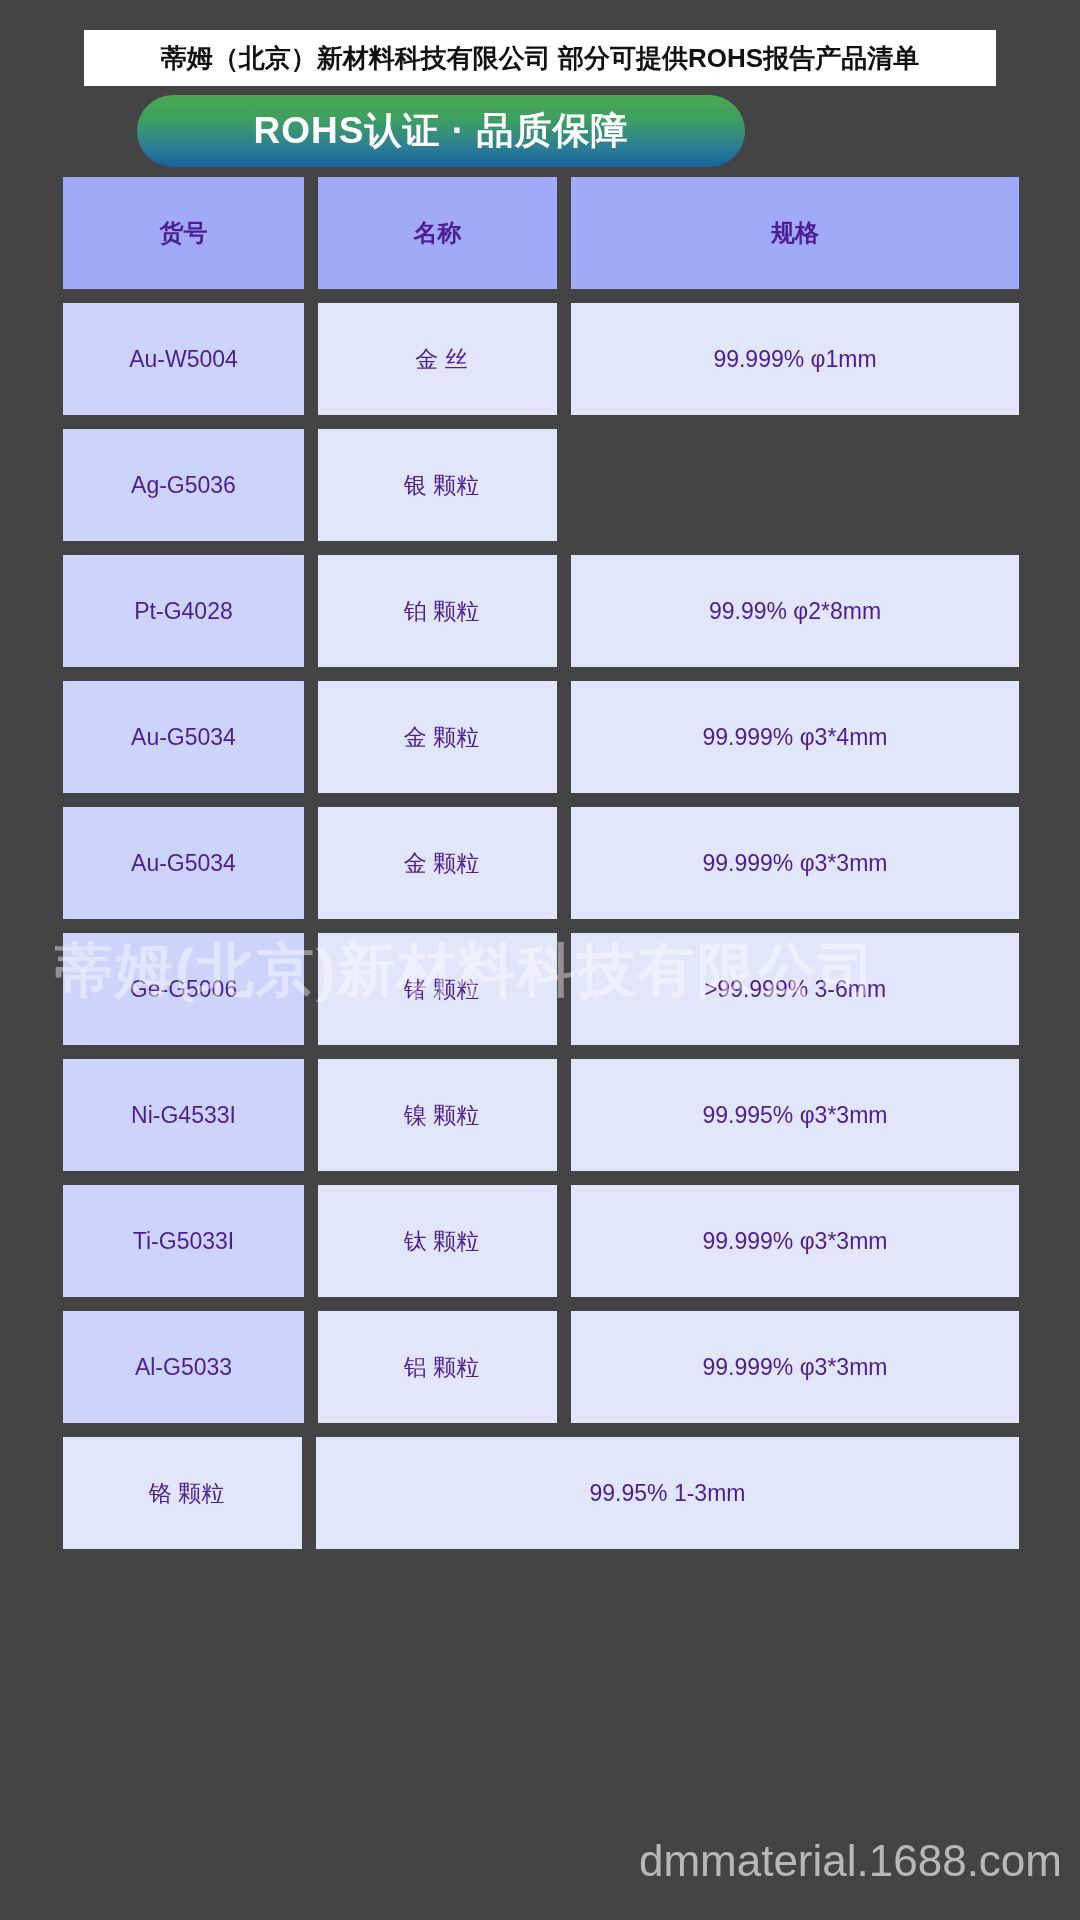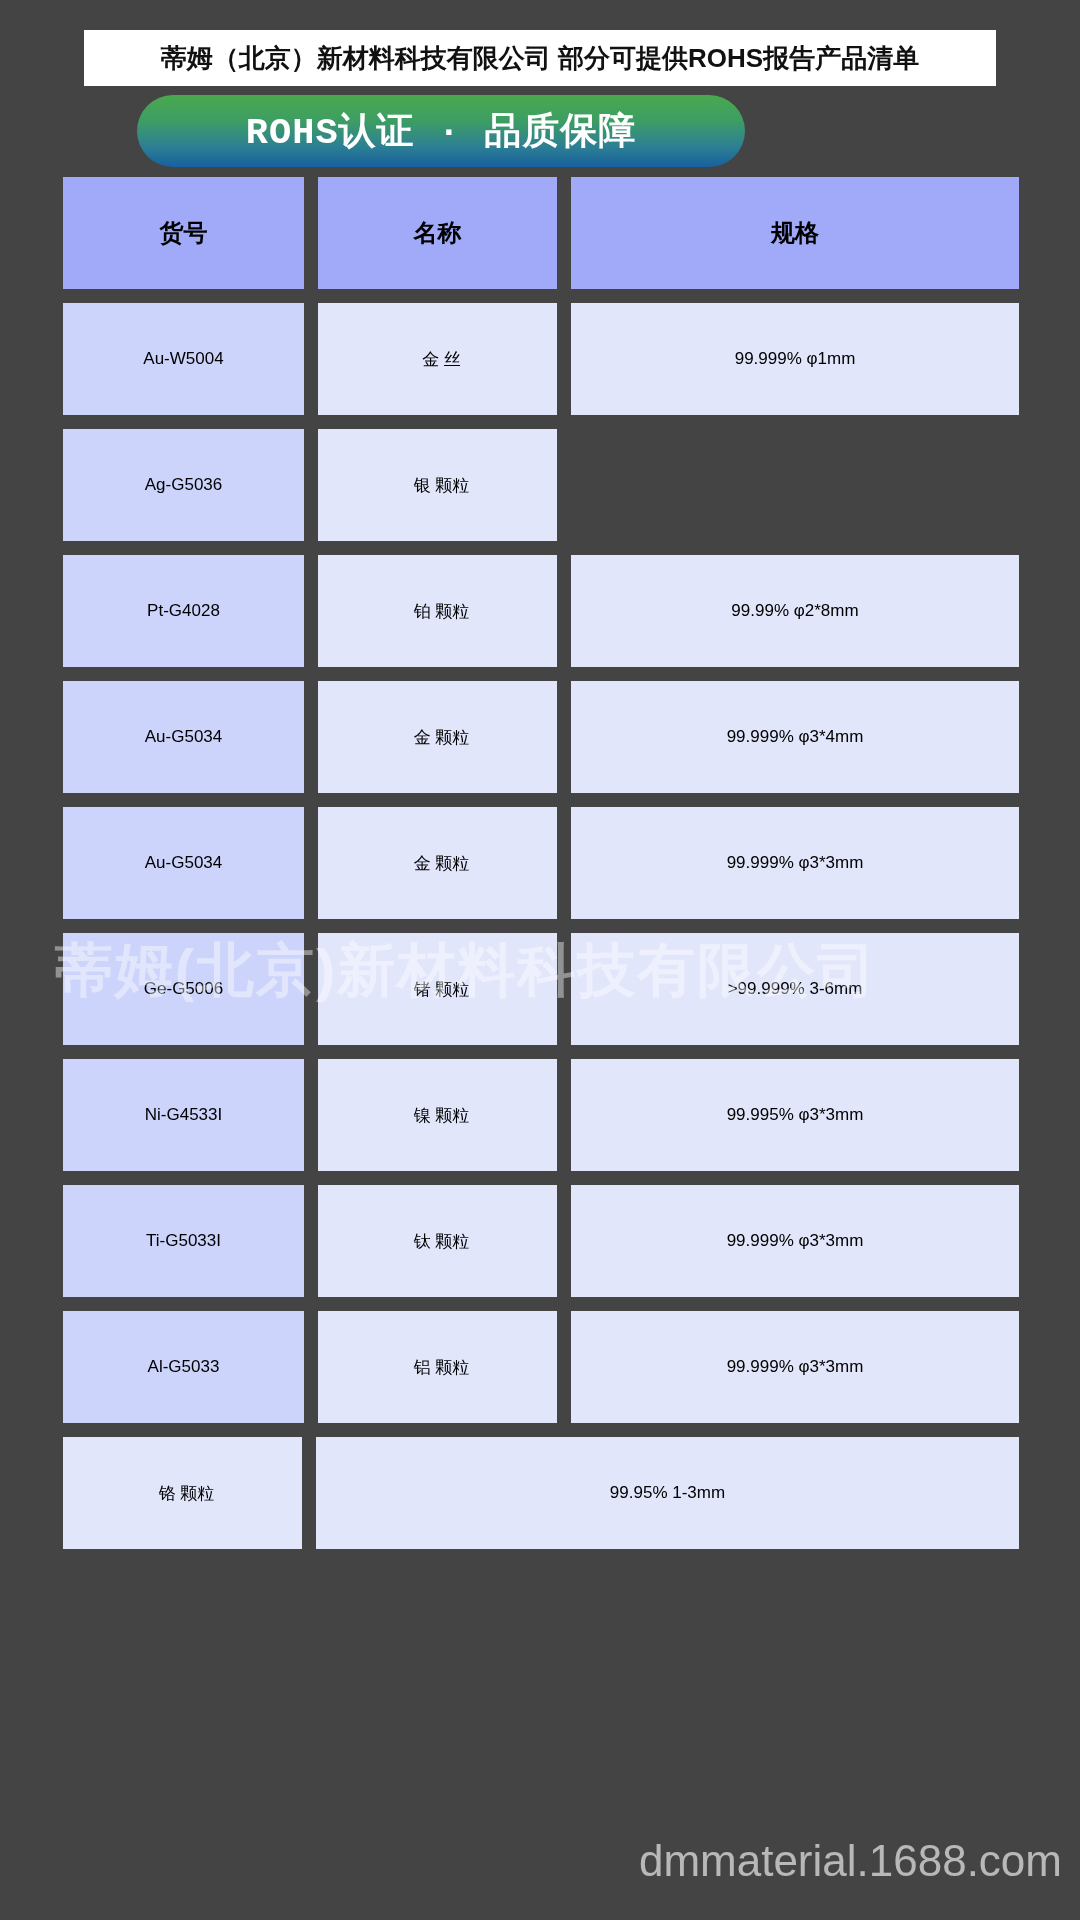--- a/index.html
+++ b/index.html
@@ -59,60 +59,59 @@
     align-items: center;
     justify-content: center;
     box-sizing: border-box;
   }
   .rohs-pill-text {
     font-size: 37px;
     font-weight: bold;
     color: #ffffff;
     letter-spacing: 1px;
     white-space: nowrap;
-    font-family: Liberation Mono, monospace;
   }
 
   
   .product-grid {
     position: absolute;
     left: 63px;
     top: 177px;
     width: 956px;
   }
   .grid-row {
     display: flex;
     gap: 14px;
     margin-bottom: 14px;
   }
   .cell {
     box-sizing: border-box;
     display: flex;
     align-items: center;
     justify-content: center;
     text-align: center;
-    color: #000000;
+    color: #4c1d95;
     padding: 4px 8px;
   }
   .cell.col-0 { width: 241px; }
   .cell.col-1 { width: 239px; }
   .cell.col-2 { width: 248px; flex: 1 1 auto; }
 
   
   .grid-row.header .cell {
     height: 112px;
     background: #a0aaf9;
     font-size: 24px;
     font-weight: bold;
   }
 
   
   .grid-row.body .cell {
     height: 112px;
-    font-size: 17px;
+    font-size: 23px;
     font-weight: normal;
   }
   .grid-row.body .cell.col-0 { background: #ccd4fb; }
   .grid-row.body .cell.col-1 { background: #e2e6fb; padding-left: 16px; }
   .grid-row.body .cell.col-2 { background: #e2e6fb; }
 
   
   .watermark-center {
     position: absolute;
     left: 0;

